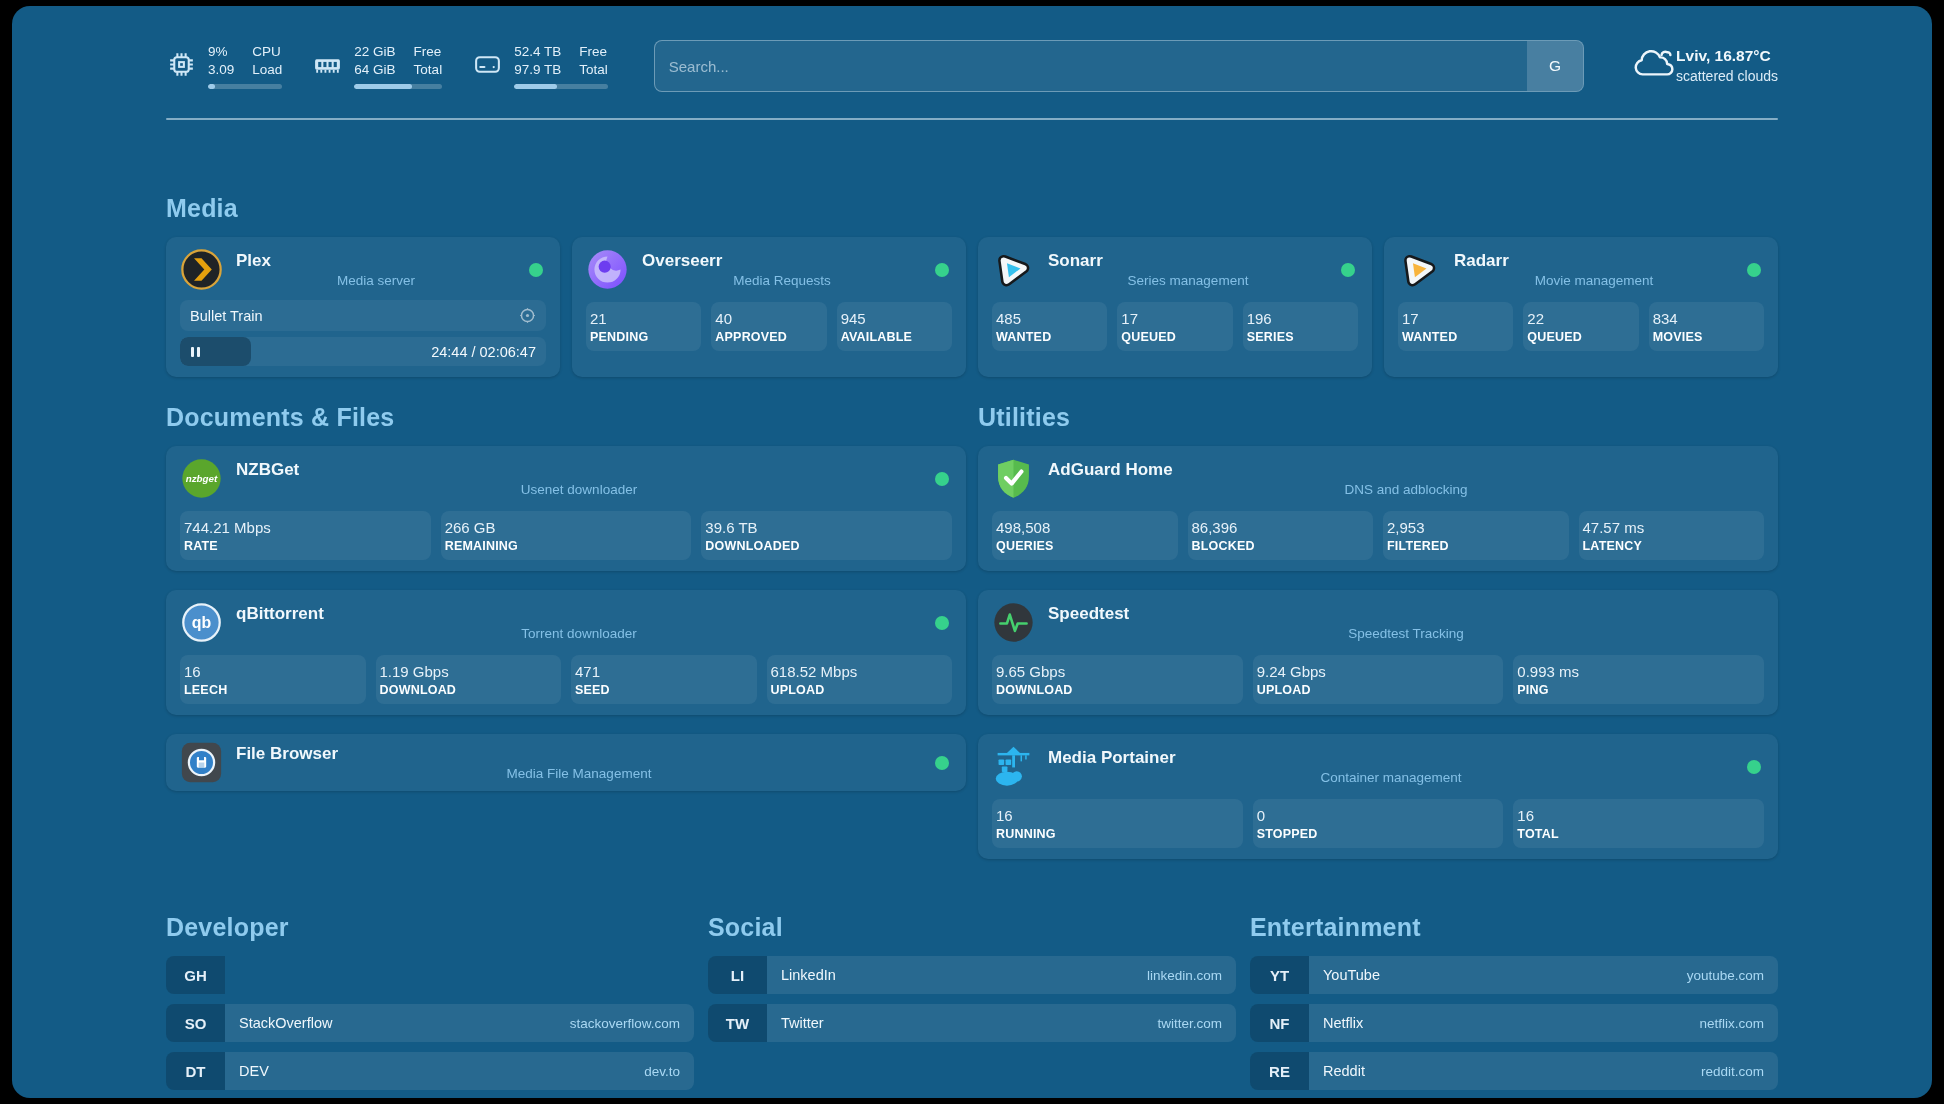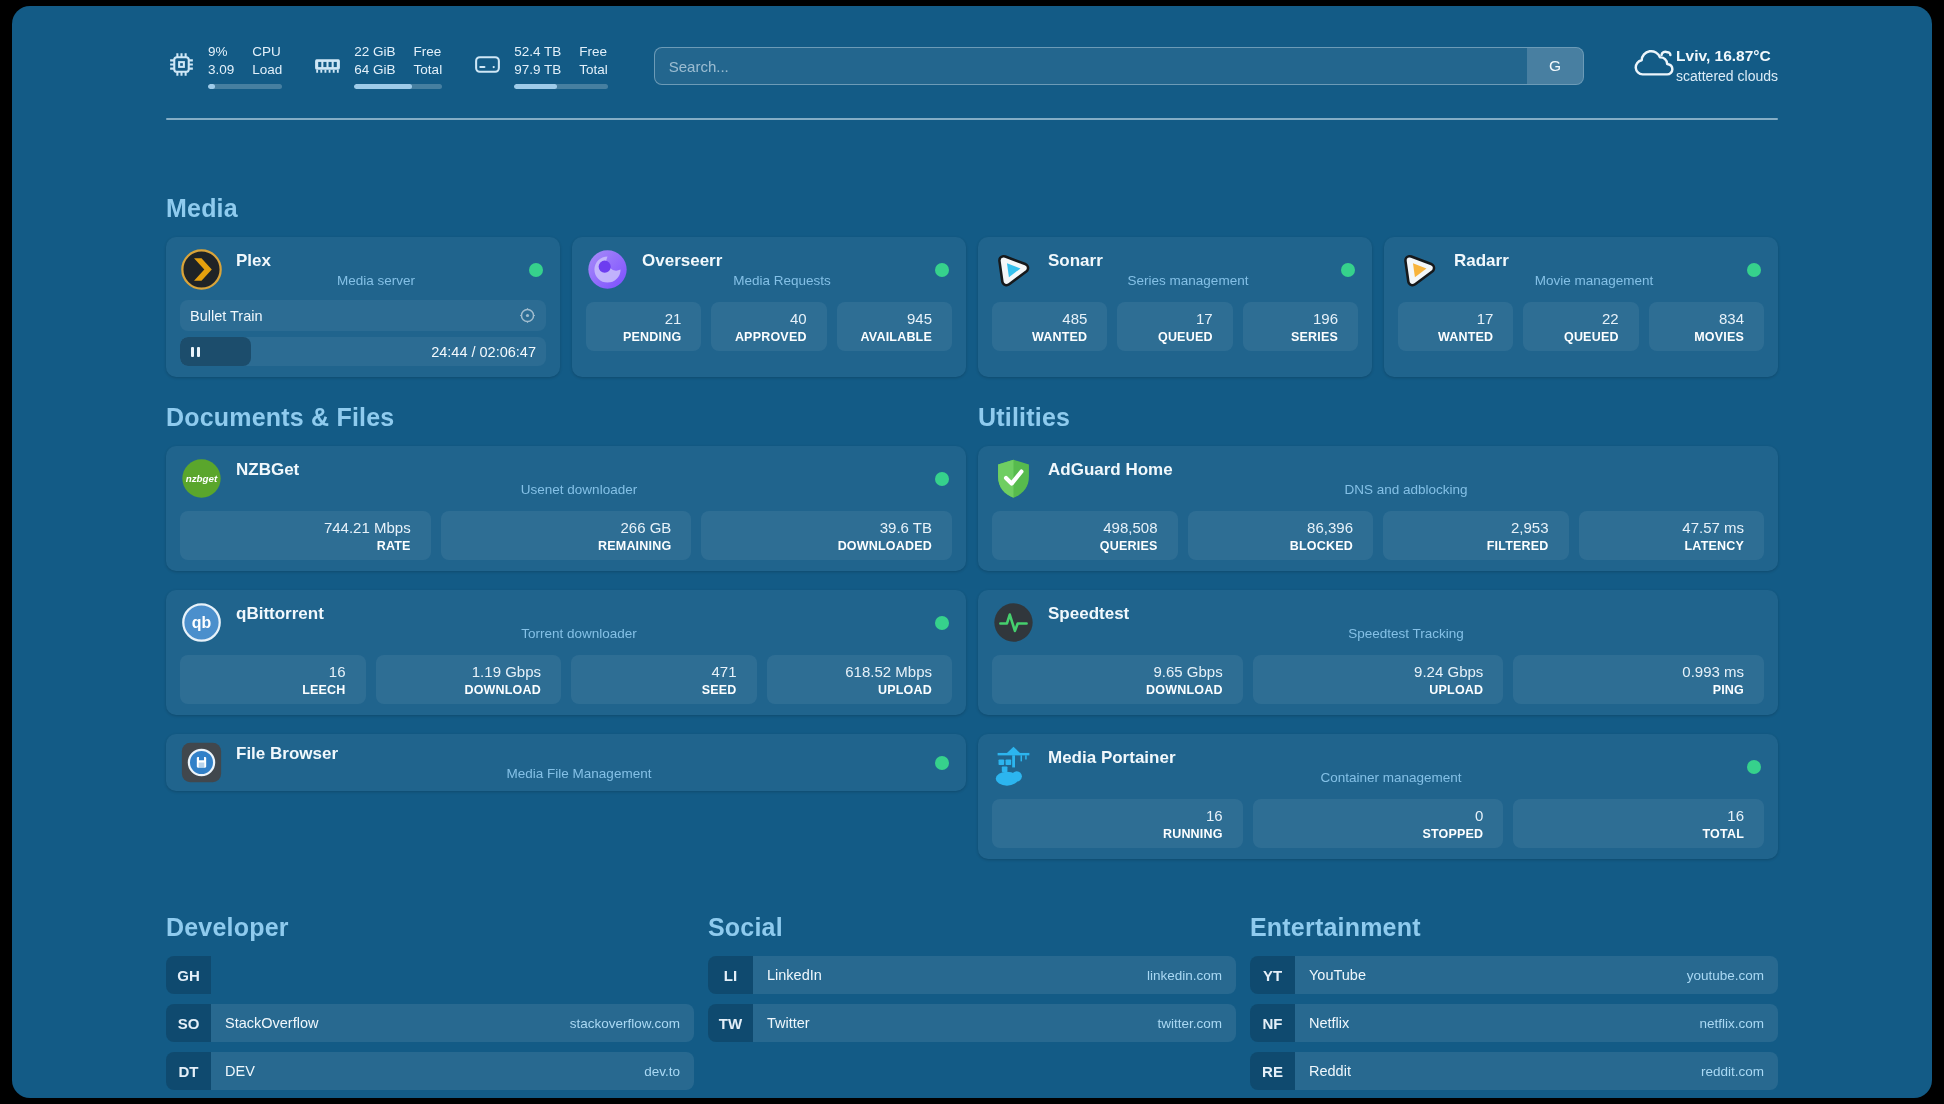--- a/index.html
+++ b/index.html
@@ -10,21 +10,21 @@
   
   .header{display:flex;align-items:center;height:60px;}
   .metrics{display:flex;gap:30px;}
   .metric{display:flex;align-items:center;gap:11px;}
   .metric svg{flex:0 0 auto;}
   .metric-body{display:flex;flex-direction:column;}
   .metric-rows{display:flex;gap:18px;}
   .metric-col{display:flex;flex-direction:column;font-size:13.5px;line-height:1.3;color:#e2f0fa;}
   .metric-bar{margin-top:6px;height:5px;border-radius:3px;background:rgba(255,255,255,0.22);overflow:hidden;}
   .metric-fill{height:100%;border-radius:3px;background:#9ecbe9;}
-  .search{flex:1;margin:0 46px 0 46px;position:relative;height:38px;background:rgba(255,255,255,0.07);border:1px solid rgba(230,243,250,0.38);border-radius:8px;display:flex;align-items:center;box-sizing:border-box;}
+  .search{flex:1;margin:0 46px 0 46px;position:relative;height:52px;background:rgba(255,255,255,0.07);border:1px solid rgba(230,243,250,0.38);border-radius:8px;display:flex;align-items:center;box-sizing:border-box;}
   .search input{flex:1;background:transparent;border:none;outline:none;color:#ecf5fb;font-size:15px;padding:0 64px 0 14px;font-family:"Liberation Sans",sans-serif;}
   .search input::placeholder{color:rgba(228,241,250,0.62);}
   .search-btn{position:absolute;right:0;top:0;bottom:0;width:56px;background:rgba(255,255,255,0.17);border:none;border-radius:0 7px 7px 0;color:#f3f9fd;font-size:15.5px;cursor:pointer;font-family:"Liberation Sans",sans-serif;}
   .weather{display:flex;align-items:center;}
   .weather-text{display:flex;flex-direction:column;line-height:1.35;}
   .weather-temp{font-size:15.5px;font-weight:600;color:#f1f8fc;}
   .weather-cond{font-size:14px;color:#dcecf7;}
   .divider{margin-top:22px;height:2px;background:rgba(225,240,250,0.55);border-radius:1px;}
 
   
@@ -39,36 +39,36 @@
   .card.compact{padding:7px 14px;}
   .card-head{display:flex;align-items:center;gap:13px;}
   .app-icon{width:43px;height:43px;flex:0 0 auto;}
   .card-titles{flex:1;min-width:0;}
   .card-title{font-size:17px;font-weight:600;color:#f1f8fc;}
   .card-sub{font-size:13.5px;color:#84c0e6;margin-top:2px;text-align:center;}
   .status-dot{width:14px;height:14px;border-radius:50%;background:#36d18c;flex:0 0 auto;margin-right:3px;}
   .stats{display:grid;gap:10px;margin-top:11px;}
   .cols3{grid-template-columns:repeat(3,1fr);}
   .cols4{grid-template-columns:repeat(4,1fr);}
-  .stat{background:rgba(255,255,255,0.065);border-radius:8px;text-align:right;padding:8px 20px 7px;}
+  .stat{background:rgba(255,255,255,0.065);border-radius:8px;text-align:left;padding:8px 4px 7px;}
   .stat-value{font-size:15px;color:#e6f1f9;}
   .stat-label{font-size:12.5px;font-weight:700;color:#fcfeff;margin-top:3px;letter-spacing:0.2px;}
 
   
   .np-row{margin-top:9px;background:rgba(255,255,255,0.055);border-radius:8px;height:31px;display:flex;align-items:center;justify-content:space-between;padding:0 10px;}
   .np-title{font-size:14.5px;color:#eff7fc;}
   .pl-row{margin-top:6px;background:rgba(255,255,255,0.055);border-radius:8px;height:29px;position:relative;overflow:hidden;display:flex;align-items:center;}
   .pl-fill{position:absolute;left:0;top:0;bottom:0;background:rgba(9,41,63,0.45);border-radius:8px;display:flex;align-items:center;padding-left:10px;box-sizing:border-box;}
   .pl-time{margin-left:auto;font-size:14.5px;font-weight:500;color:#f3f9fd;padding-right:10px;position:relative;}
 
   
   .bookmarks{display:grid;grid-template-columns:repeat(3,1fr);gap:14px;margin-top:54px;padding-bottom:40px;}
   .bm-list{display:flex;flex-direction:column;gap:10px;margin-top:14px;}
   .bm-row{display:flex;height:38px;border-radius:8px;overflow:hidden;cursor:pointer;}
-  .bm-abbr{width:45px;background:rgba(10,40,62,0.32);color:#e4eff8;display:flex;align-items:center;justify-content:center;font-size:15px;font-weight:600;flex:0 0 auto;}
+  .bm-abbr{width:59px;background:rgba(10,40,62,0.32);color:#e4eff8;display:flex;align-items:center;justify-content:center;font-size:15px;font-weight:600;flex:0 0 auto;}
   .bm-main{flex:1;background:rgba(255,255,255,0.09);display:flex;align-items:center;justify-content:space-between;padding:0 14px;}
   .bm-name{font-size:14.5px;color:#eff7fc;}
   .bm-url{font-size:13.5px;color:#a9d8f3;}
 </style>
 </head>
 <body>
 
 <div class="page">
 <div class="content">
 

